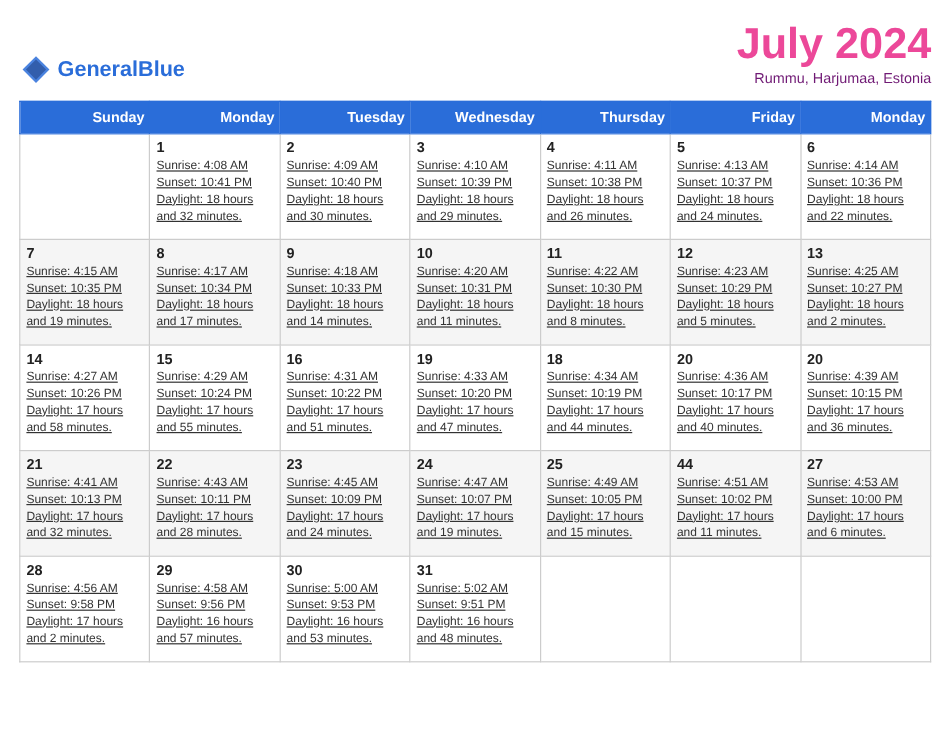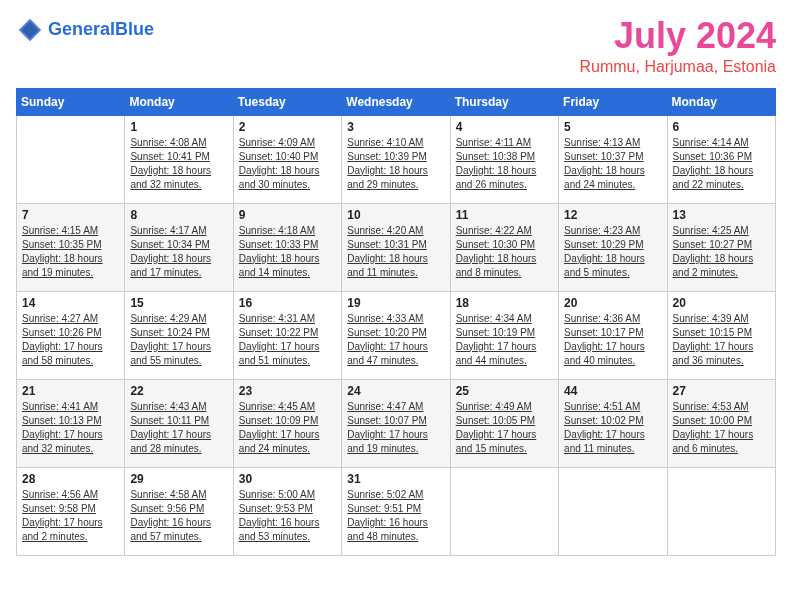--- a/index.html
+++ b/index.html
@@ -6,21 +6,21 @@
     body {
       font-family: Arial, sans-serif;
       background: #fff;
       width: 792px;
       min-height: 612px;
       padding: 16px;
     }
     .header {
       display: flex;
       justify-content: space-between;
-      align-items: flex-start;
+      align-items: flex-end;
       margin-bottom: 12px;
     }
     .logo {
       display: flex;
       align-items: center;
       gap: 4px;
     }
     .logo-text {
       font-size: 18px;
       font-weight: bold;
@@ -37,35 +37,35 @@
     .title-block {
       text-align: right;
     }
     .month-title {
       font-size: 36px;
       font-weight: bold;
       color: #ec4899;
       line-height: 1.1;
     }
     .location-title {
-      font-size: 16px;
-      color: #ef4444;
+      font-size: 12px;
+      color: #701a75;
       margin-top: 2px;
       margin-left: 21px;
     }
     .calendar-table {
       width: 100%;
       border-collapse: collapse;
       font-size: 11px;
     }
     .calendar-table thead tr th {
       background-color: #2a6dd9;
       color: #fff;
       padding: 6px 4px;
-      text-align: left;
+      text-align: right;
       font-size: 12px;
       font-weight: bold;
       border: 1px solid #2a6dd9;
     }
     .calendar-table tbody tr td {
       border: 1px solid #ccc;
       vertical-align: top;
       padding: 4px 5px;
       width: calc(100% / 7);
       height: 88px;

